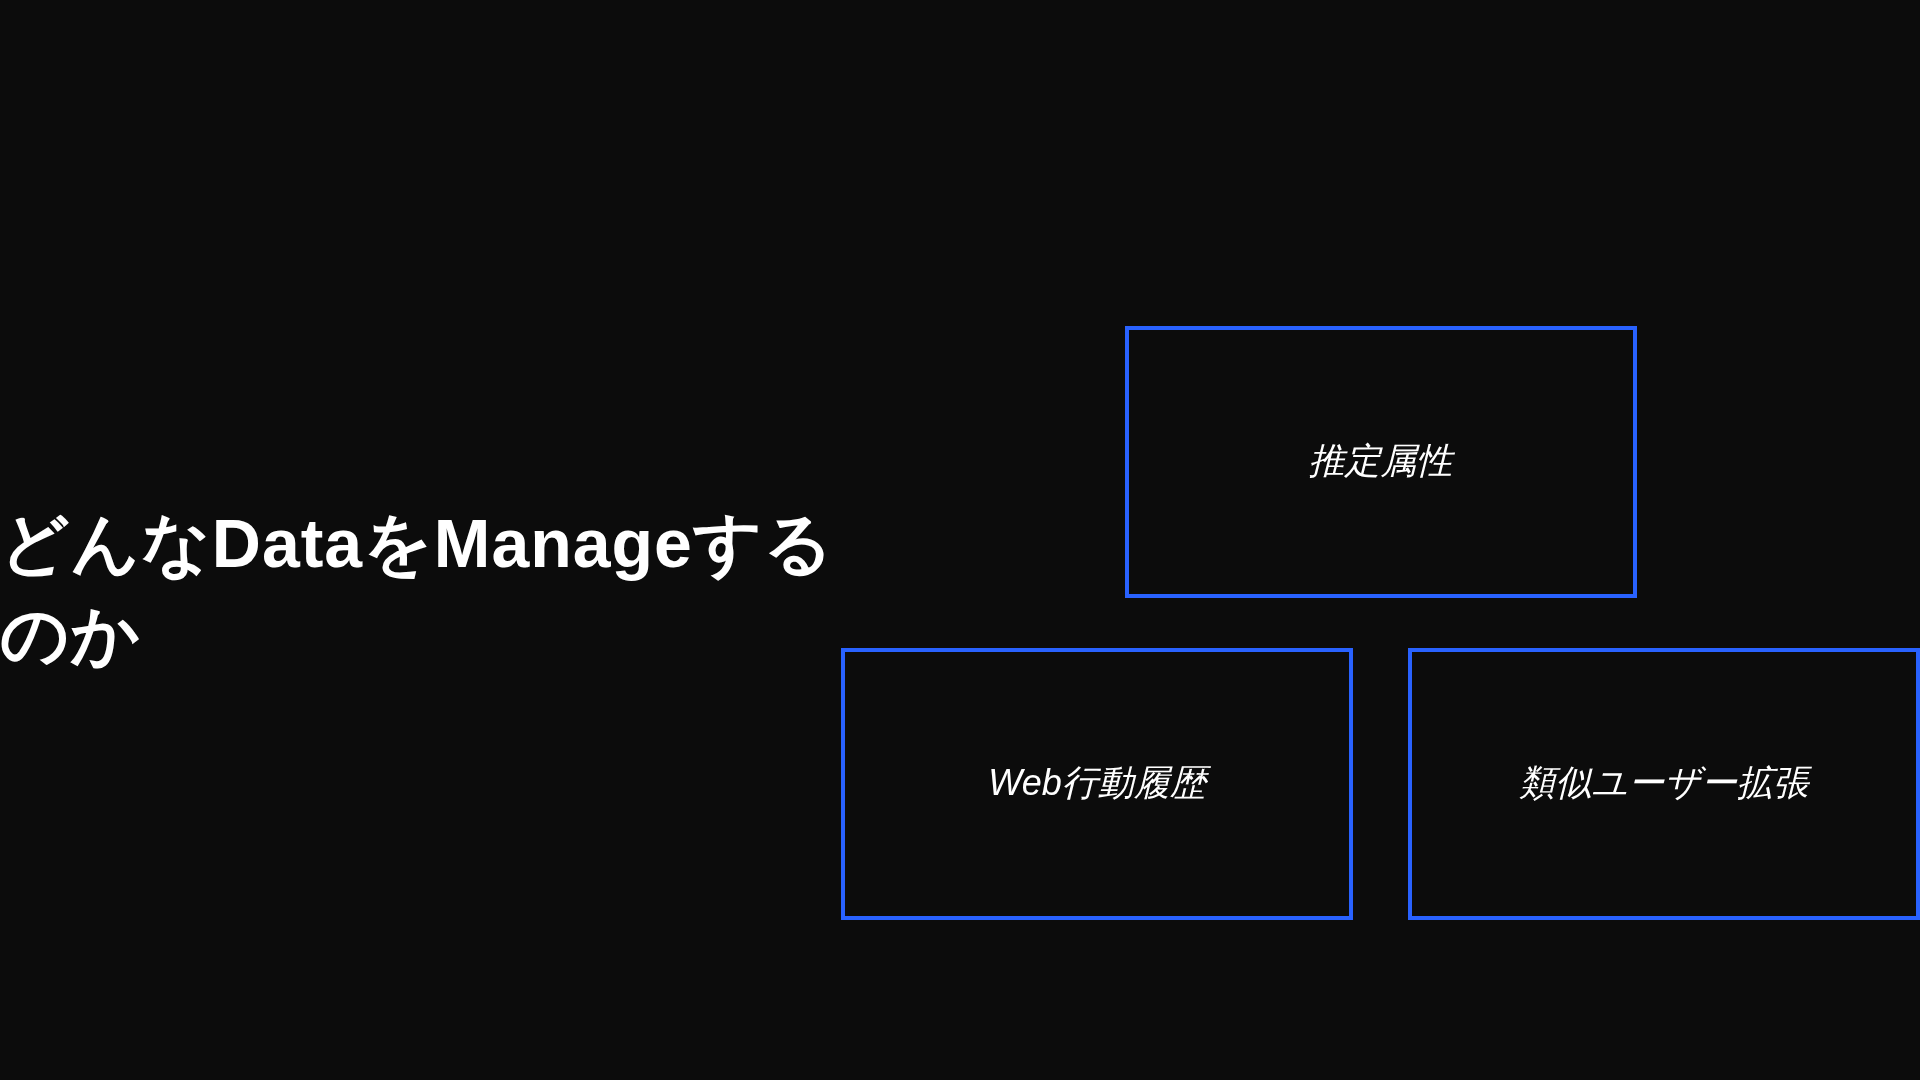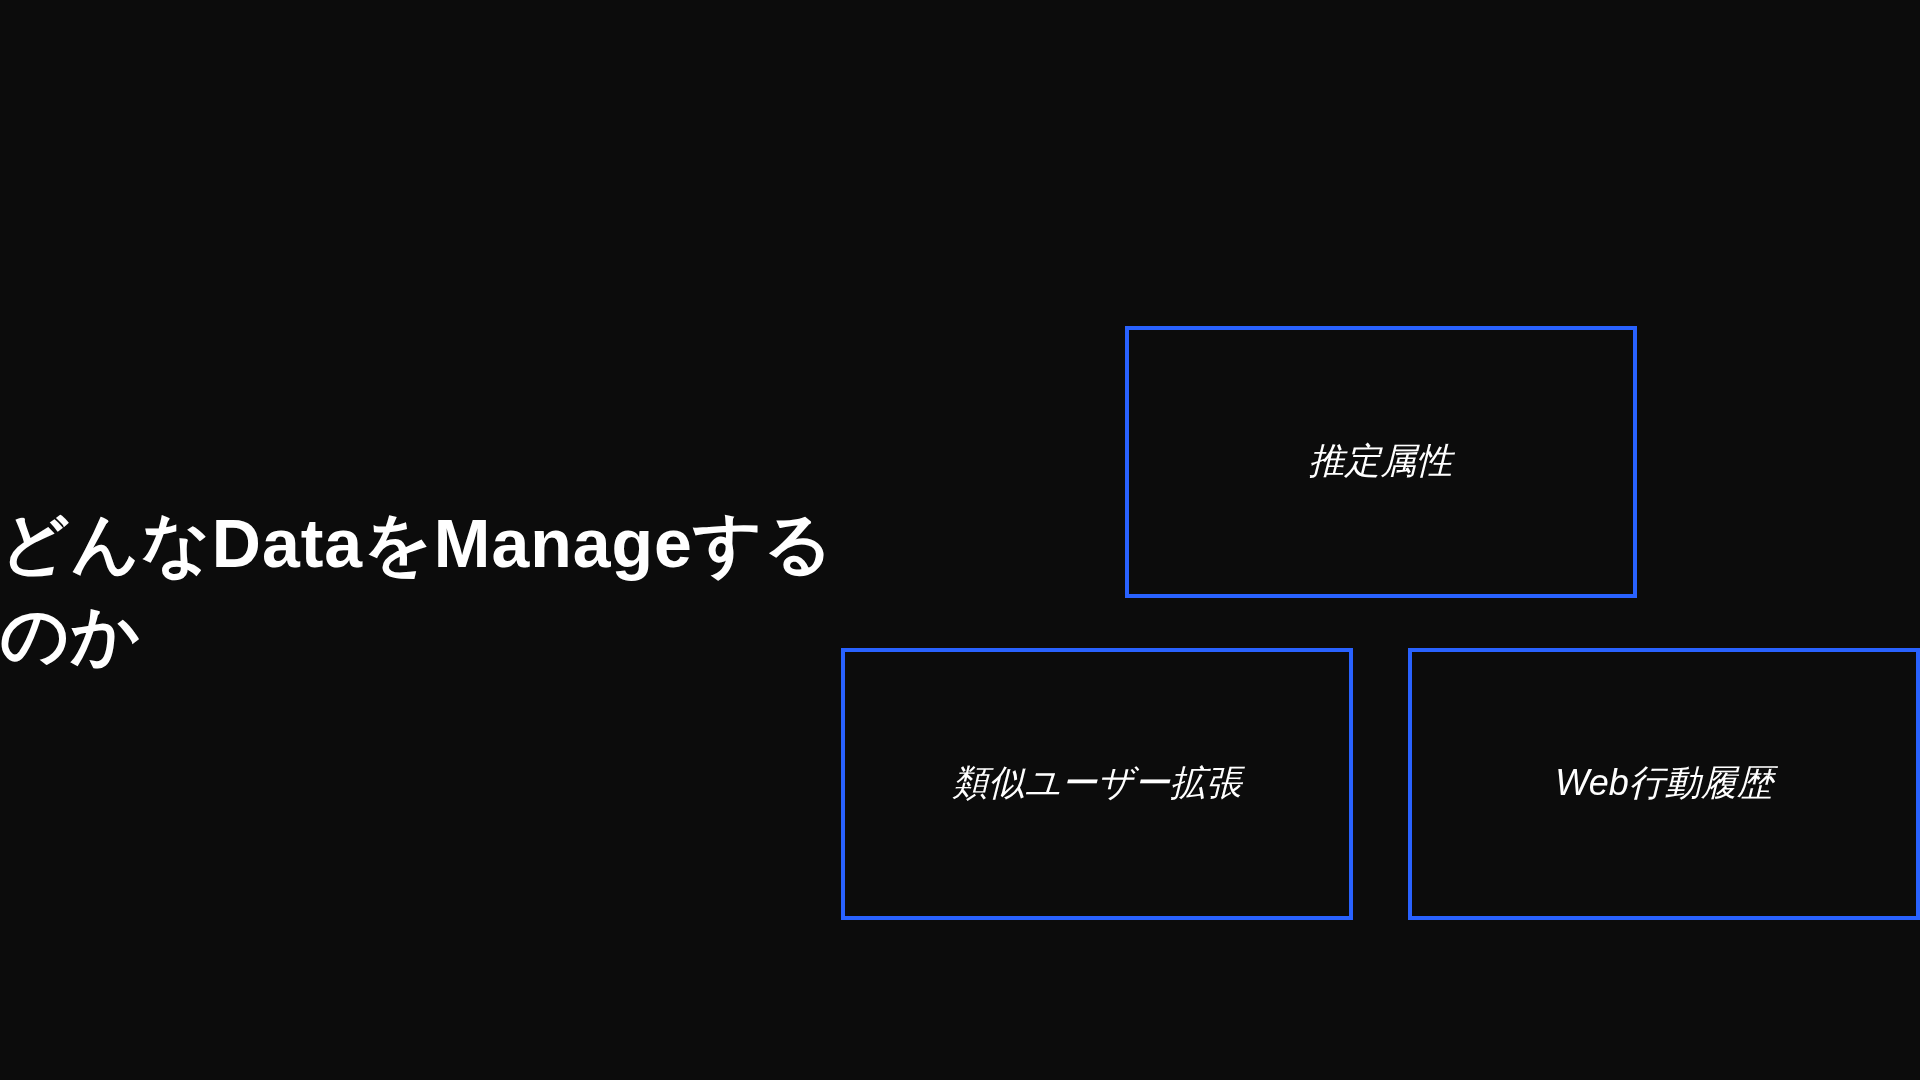--- a/index.html
+++ b/index.html
@@ -62,20 +62,20 @@
 <div class="slide">
   <div class="title">どんなDataをManageするのか</div>
   <div class="boxes">
     <div class="row">
       <div class="box">
         <span>推定属性</span>
       </div>
     </div>
     <div class="row">
       <div class="box">
-        <span>類似ユーザー拡張</span>
+        <span>Web行動履歴</span>
       </div>
       <div class="box">
-        <span>Web行動履歴</span>
+        <span>類似ユーザー拡張</span>
       </div>
     </div>
   </div>
 </div>
 
 </body></html>

